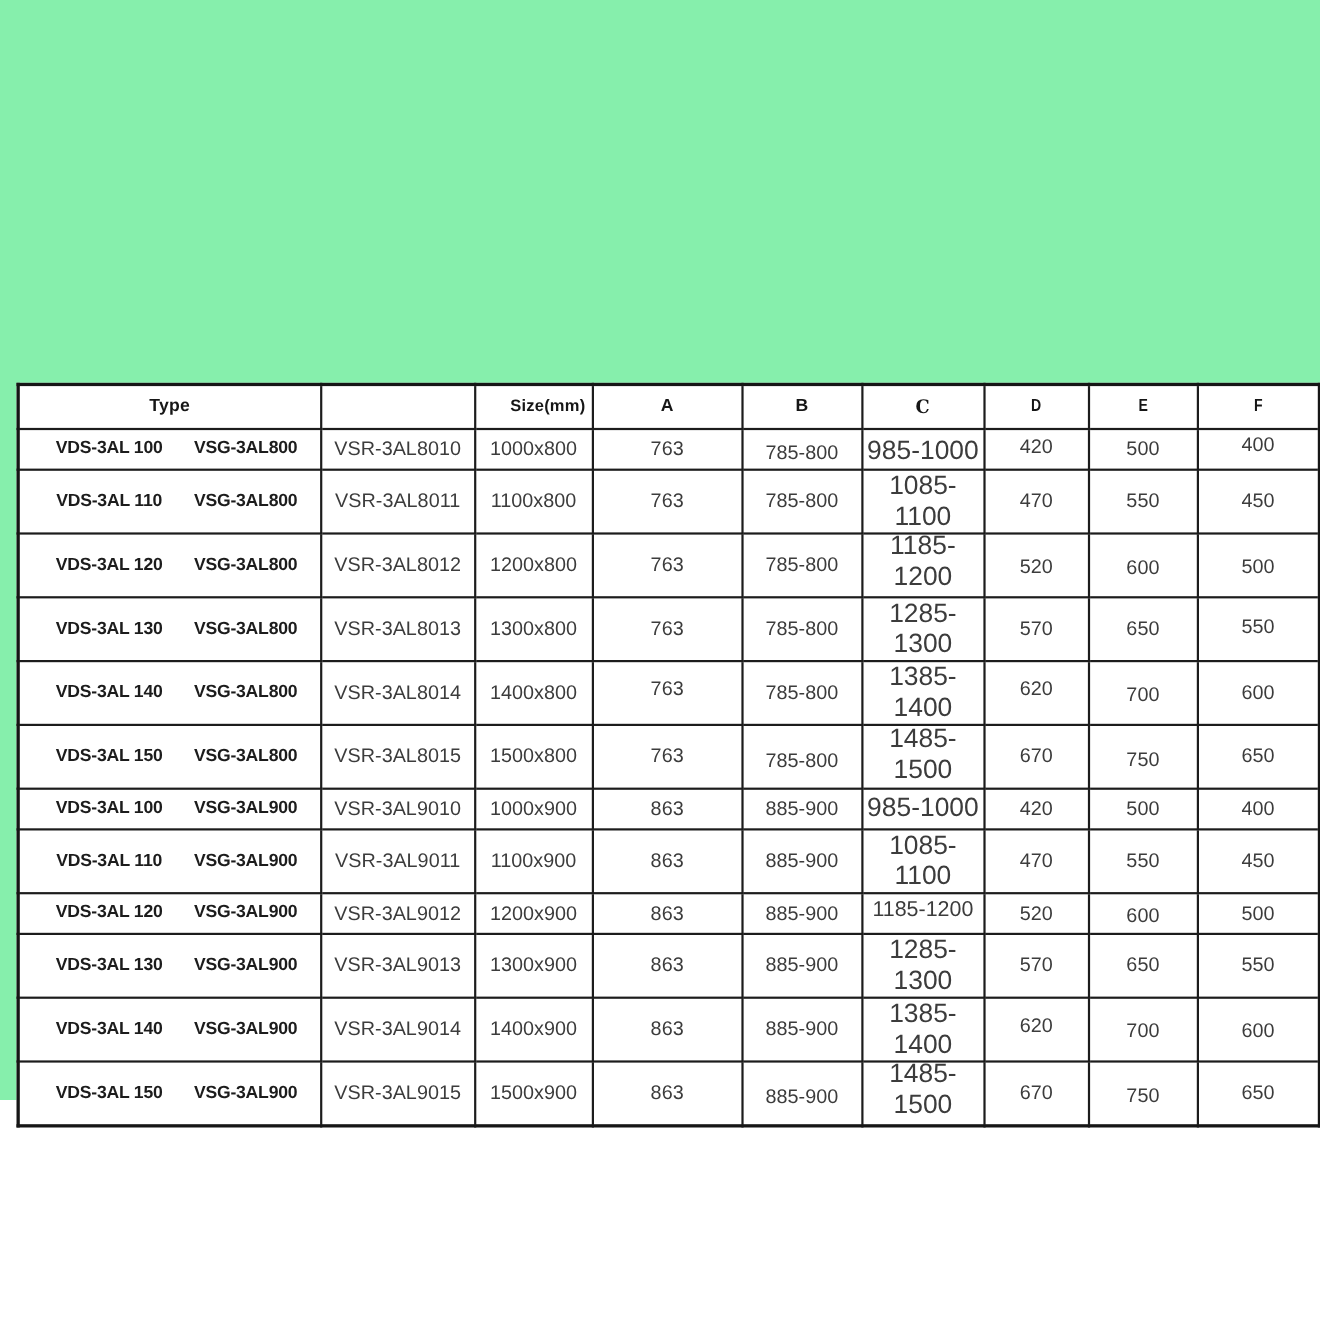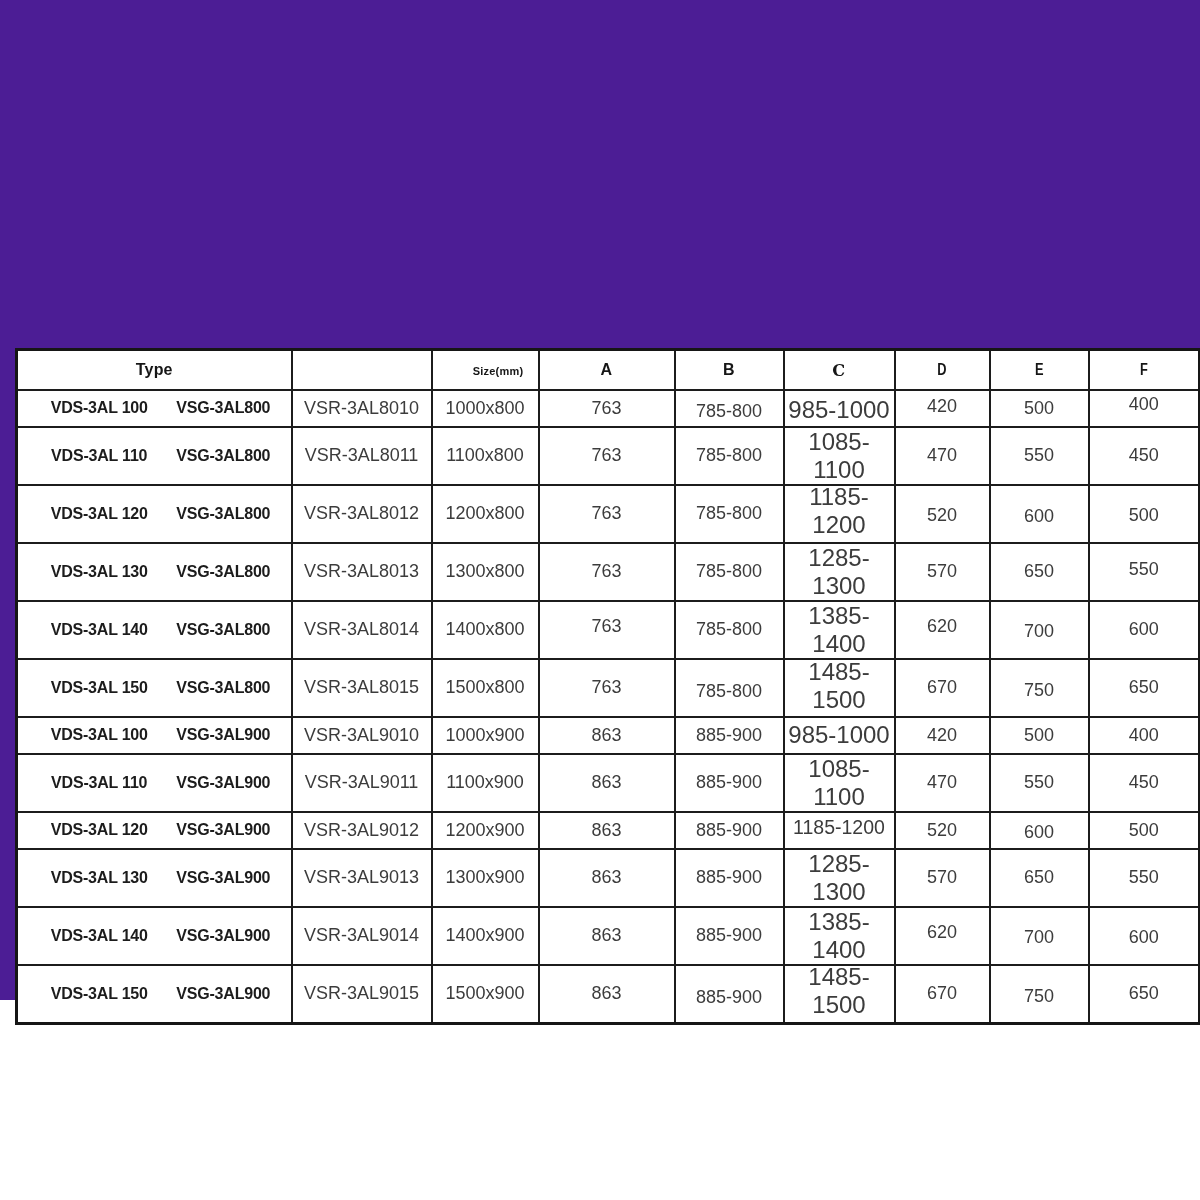--- a/index.html
+++ b/index.html
@@ -5,21 +5,21 @@
   html, body {
     margin: 0; padding: 0;
     width: 1200px; height: 1200px;
     background: #ffffff;
     overflow: hidden;
   }
   .canvas {
     position: relative;
     width: 1200px; height: 1000px;
     font-family: "Liberation Sans", sans-serif;
-    background: #4c1d95;
+    background: #86efac;
   }
   table.spec {
     position: absolute;
     left: 15px; top: 348px;
     width: 1183px;
     border-collapse: collapse;
     table-layout: fixed;
     background: #ffffff;
     border: 3px solid #161616;
   }
@@ -33,21 +33,21 @@
   thead tr { height: 40px; }
   tbody tr { height: 37px; }
 
   th span {
     display: inline-block;
     font-weight: bold;
     color: #161616;
     font-size: 16px;
     letter-spacing: 0.2px;
   }
-  th.col-size span { font-size: 11px; margin-left: 26px; }
+  th.col-size span { font-size: 15px; margin-left: 26px; }
   th.col-a span, th.col-b span { font-size: 16px; }
   th.col-c span {
     font-family: "DejaVu Serif", serif;
     font-size: 17px;
     transform: scaleX(0.95);
   }
   th.col-d span, th.col-e span, th.col-f span {
     font-size: 16px;
     transform: scaleX(0.8);
   }

